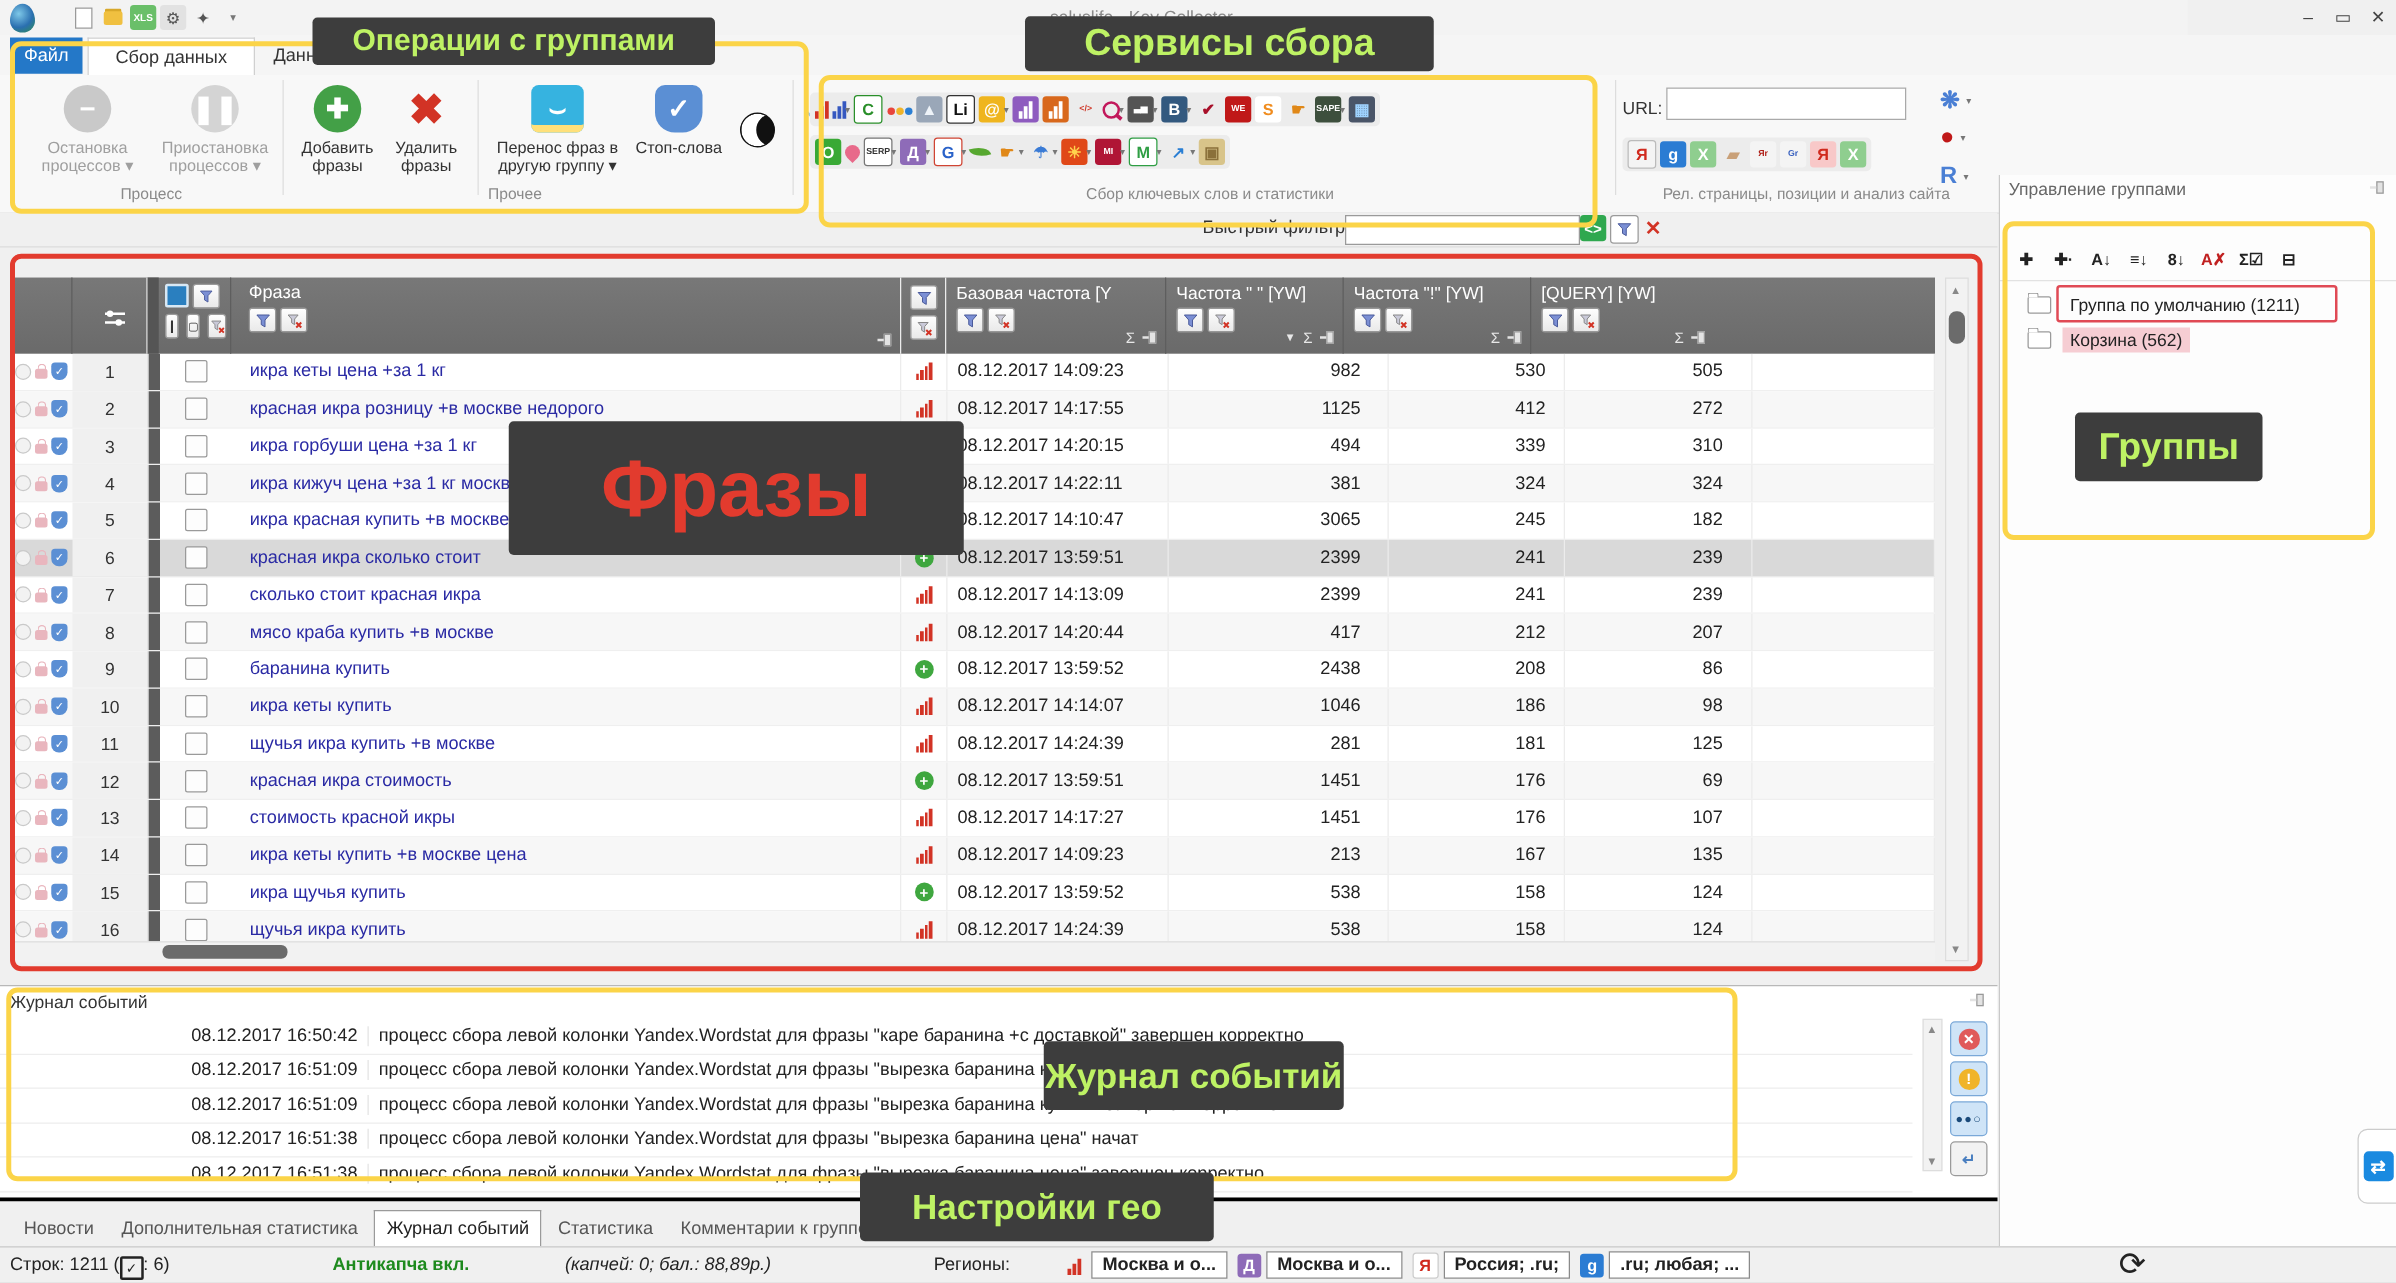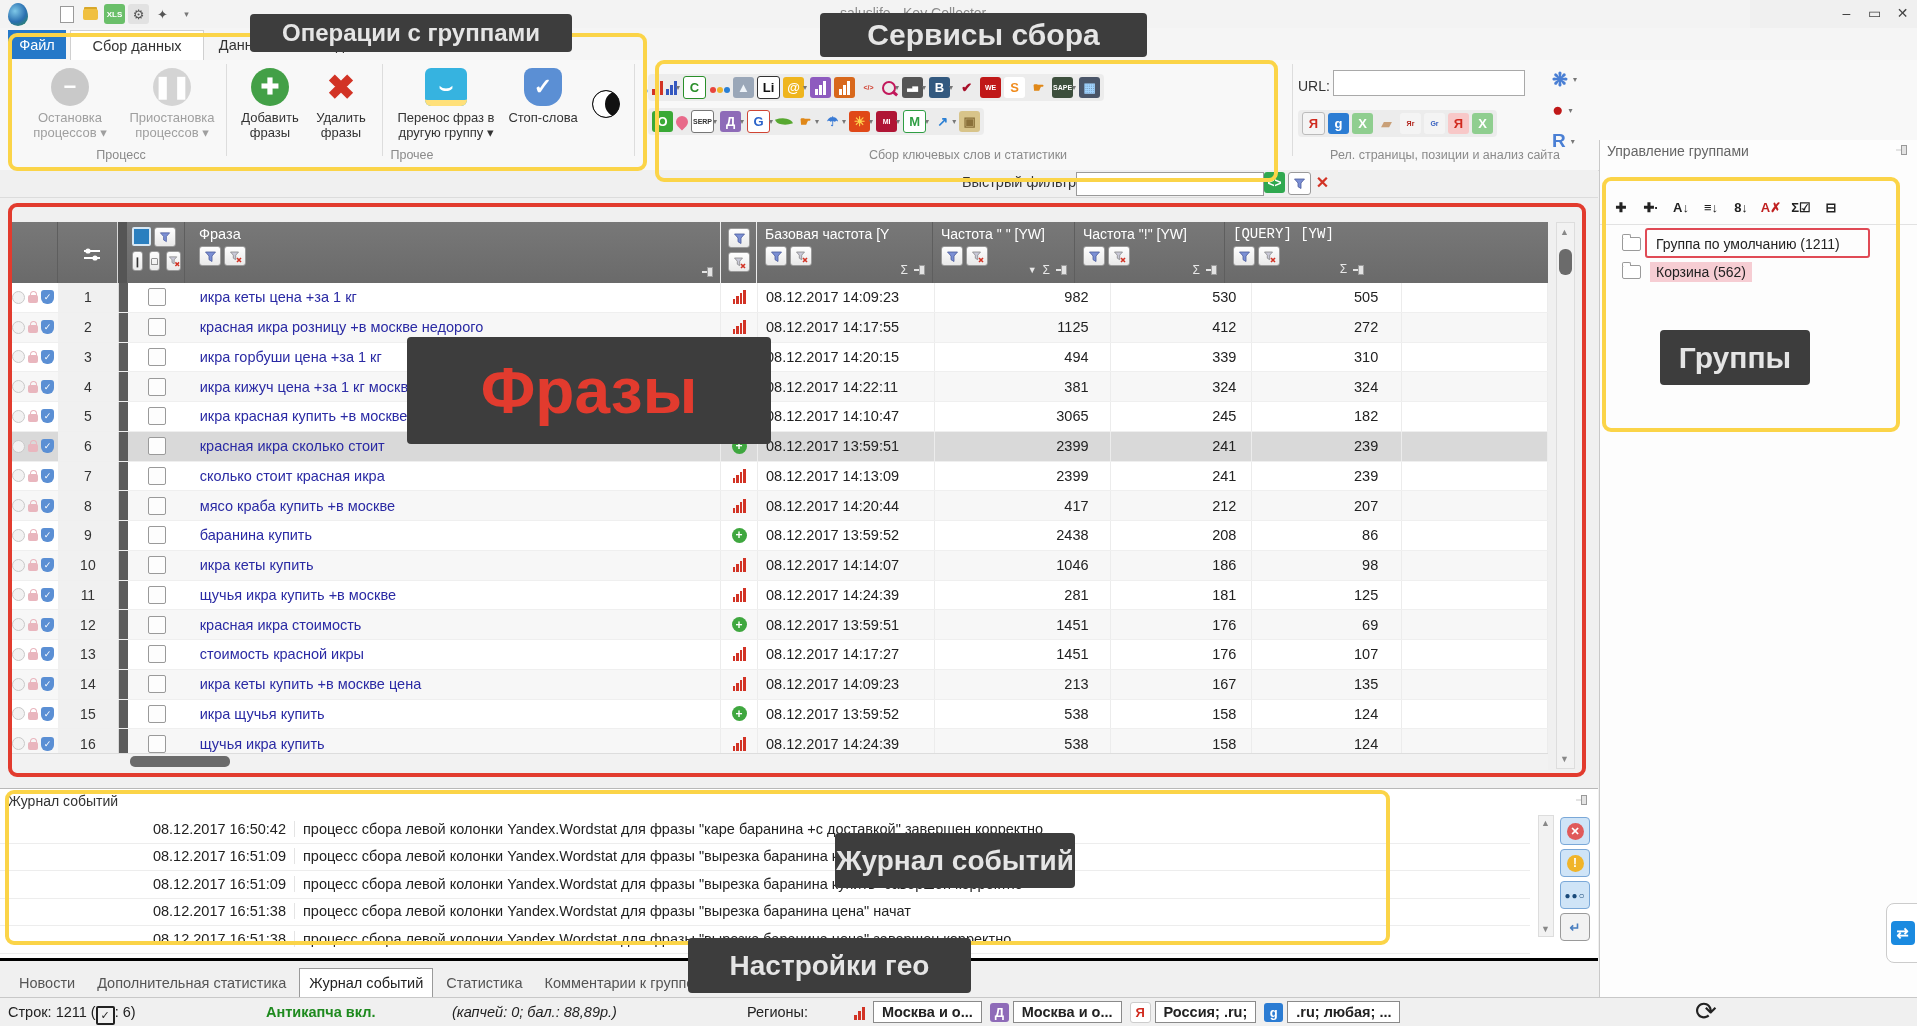--- a/index.html
+++ b/index.html
@@ -100,21 +100,21 @@
   .btab{font-size:14.5px;color:#555;padding:6px 9px;}
   .btab.active{background:#fff;border:1px solid #9a9a9a;border-bottom:none;color:#222;}
   #statusbar{left:0;top:997px;width:1917px;height:29px;background:#f0f0f0;border-top:1px solid #c8c8c8;}
   .st{position:absolute;top:6px;font-size:14.5px;color:#222;white-space:nowrap;}
   .chipico{display:inline-flex;width:19px;height:19px;border-radius:3px;align-items:center;justify-content:center;font-weight:bold;font-size:13px;margin:0 4px 0 8px;vertical-align:middle;}
   .chip{display:inline-block;border:1px solid #8a8a8a;background:#fff;font-weight:bold;padding:2px 8px;vertical-align:middle;}
   .stcheck{display:inline-flex;width:15px;height:15px;border:2px solid #222;border-radius:2px;align-items:center;justify-content:center;font-size:11px;vertical-align:-2px;}
   
   .ann-box{position:absolute;border:4px solid #fbd448;border-radius:9px;z-index:55;pointer-events:none;}
   .ann-red{position:absolute;border:4px solid #e23b2e;border-radius:9px;z-index:55;pointer-events:none;}
-  .ann-lab{position:absolute;background:#3d3d3d;color:#e5e5e5;display:flex;align-items:center;justify-content:center;z-index:60;border-radius:4px;font-weight:bold;}
+  .ann-lab{position:absolute;background:#3d3d3d;color:#bef264;display:flex;align-items:center;justify-content:center;z-index:60;border-radius:4px;font-weight:bold;}
   .ann-thin{position:absolute;border:2px solid #e04a55;border-radius:3px;z-index:56;pointer-events:none;}
   .pink-hl{background:#f6cdd3;}
   
   .hl{position:absolute;background:#c9c9c9;height:1px;}
 </style>
 </head>
 <body>
 
 <div id="stage">
 
@@ -503,21 +503,21 @@
                 <path d="M1.5 2h8l-2.8 3.2v4.5l-2.4-1.5V5.2z" fill="#c9c9d8" stroke="#888" stroke-width="0.8"></path>
                 <path d="M8 8l4 4M12 8l-4 4" stroke="#d23325" stroke-width="1.6"></path>
               </svg>
             </span>
           </div>
         <div class="hrightico">
             <span>Σ</span>
             <span class="pinico"></span>
           </div>
       </div>
-      <div class="hcell c-query" style="display:block;font-family:Liberation Mono, monospace;">
+      <div class="hcell c-query" style="display:block;">
         <div>[QUERY] [YW]</div>
         <div class="hsub">
             <span class="fnbtn">
               <svg width="13" height="13" viewBox="0 0 13 13">
                 <path d="M1.5 2h10l-3.5 4v5.5l-3-1.8V6z" fill="#7b8fd4" stroke="#4a5a9a" stroke-width="0.8"></path>
               </svg>
             </span>
             <span class="fnbtn">
               <svg width="13" height="13" viewBox="0 0 13 13">
                 <path d="M1.5 2h8l-2.8 3.2v4.5l-2.4-1.5V5.2z" fill="#c9c9d8" stroke="#888" stroke-width="0.8"></path>

